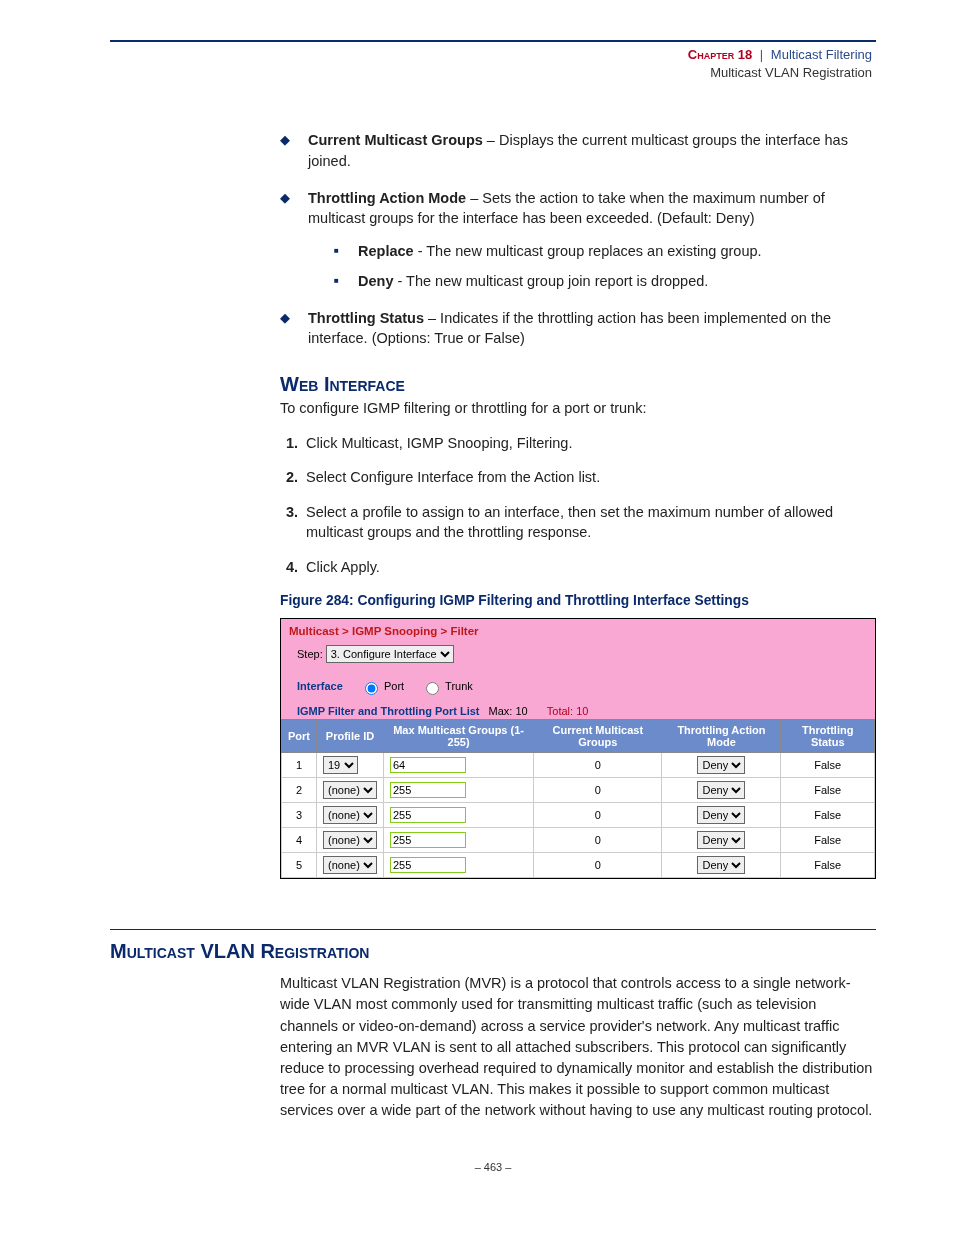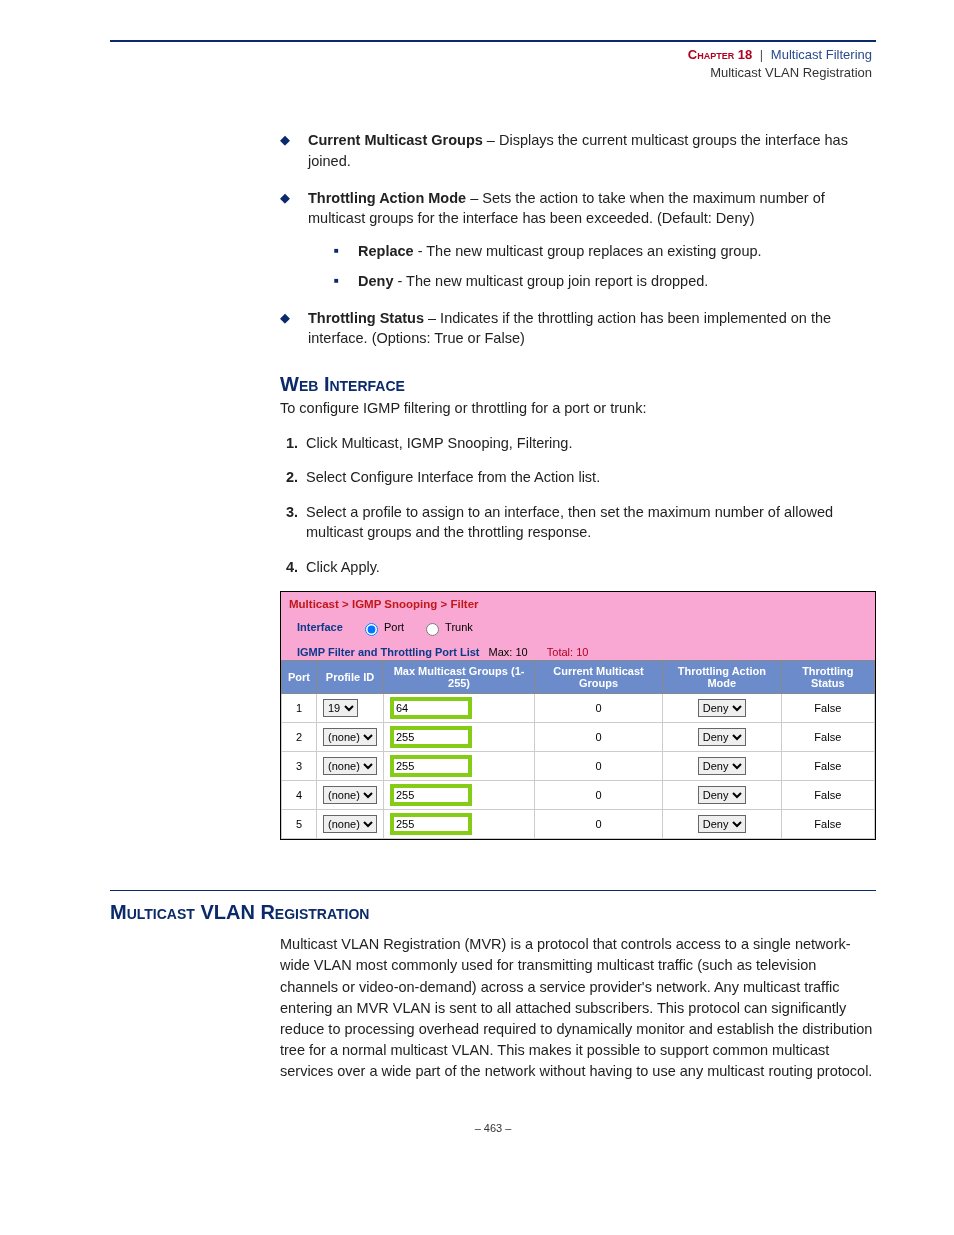--- a/index.html
+++ b/index.html
@@ -76,21 +76,21 @@
   table.grid { width: 100%; border-collapse: collapse; font-size:11px; }
   table.grid th {
     background: #6b8bca; color:#fff; font-weight:bold; padding:4px 6px;
     border:1px solid #888; text-align:center;
   }
   table.grid td {
     border:1px solid #ccc; padding:3px 6px; text-align:center; background:#fff;
   }
   table.grid td.l { text-align:left; }
   table.grid input[type=text] {
-    border:4px solid #84cc16; font-size:11px; padding:1px 2px; width:70px; text-align:left;
+    border:1px solid #84cc16; font-size:11px; padding:1px 2px; width:70px; text-align:left;
   }
   table.grid select { font-size:11px; border:1px solid #666; height:18px; }
   .big-rule { border-top: 1.5px solid #0a2a6b; margin: 50px 0 10px -170px; }
   h2.sec {
     color:#0a2a6b; font-variant: small-caps; font-weight:bold;
     font-size: 20px; margin: 0 0 10px -170px;
   }
   .para { line-height:1.45; margin-bottom:14px; }
   .footer { text-align:center; font-size:11px; color:#333; margin-top:40px; }
 </style>
@@ -126,23 +126,30 @@
 
     <div class="sect-head">Web Interface</div>
     <div class="intro">To configure IGMP filtering or throttling for a port or trunk:</div>
     <ol class="steps">
       <li>Click Multicast, IGMP Snooping, Filtering.</li>
       <li>Select Configure Interface from the Action list.</li>
       <li>Select a profile to assign to an interface, then set the maximum number of allowed multicast groups and the throttling response.</li>
       <li>Click Apply.</li>
     </ol>
 
+    <div class="fig-cap">Figure 284:  Configuring IGMP Filtering and Throttling Interface Settings</div>
 
     <div class="ui-panel">
       <div class="crumb">Multicast &gt; IGMP Snooping &gt; Filter</div>
+      <div class="step-row">
+        <span>Step:</span>
+        <select>
+          <option>3. Configure Interface</option>
+        </select>
+      </div>
       <div class="iface-row">
         <span>Interface</span>
         <label><input type="radio" checked="" style=""> <span>Port</span></label>
         <label><input type="radio" style=""> <span>Trunk</span></label>
       </div>
       <div class="list-title">
         <span>IGMP Filter and Throttling Port List</span>
         <span class="max">Max: 10</span>
         <span class="tot">Total: 10</span>
       </div>

